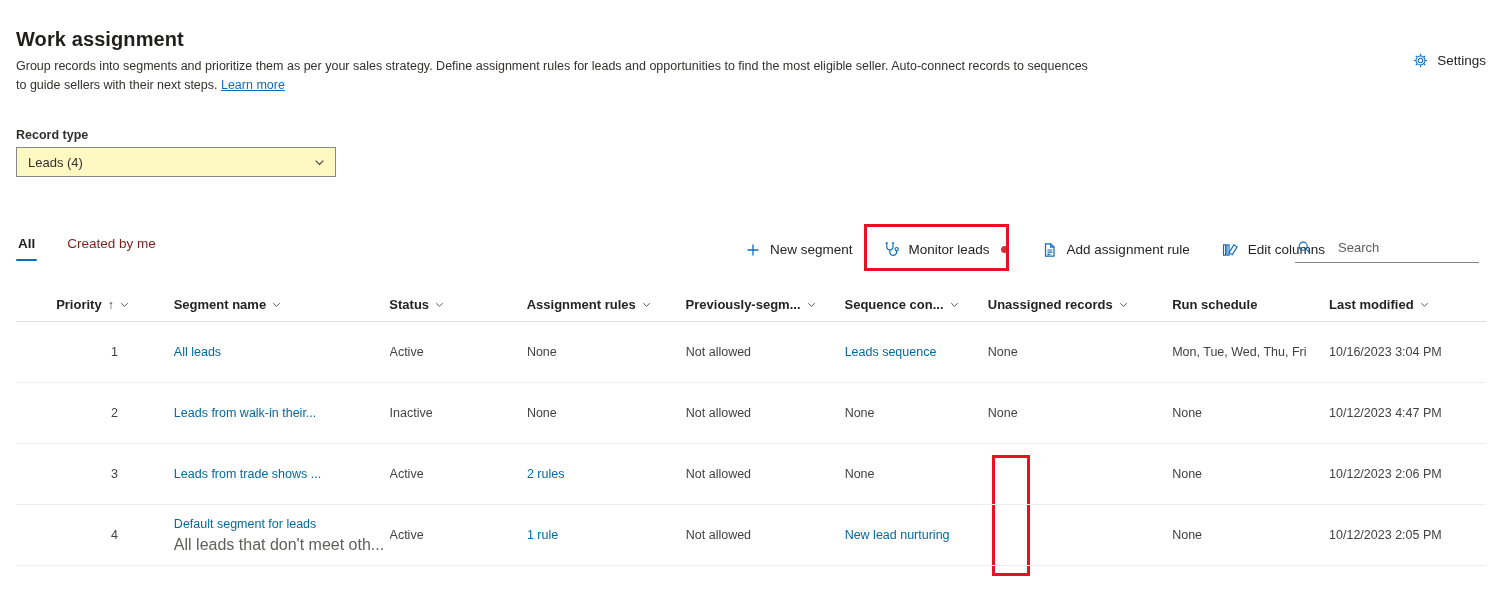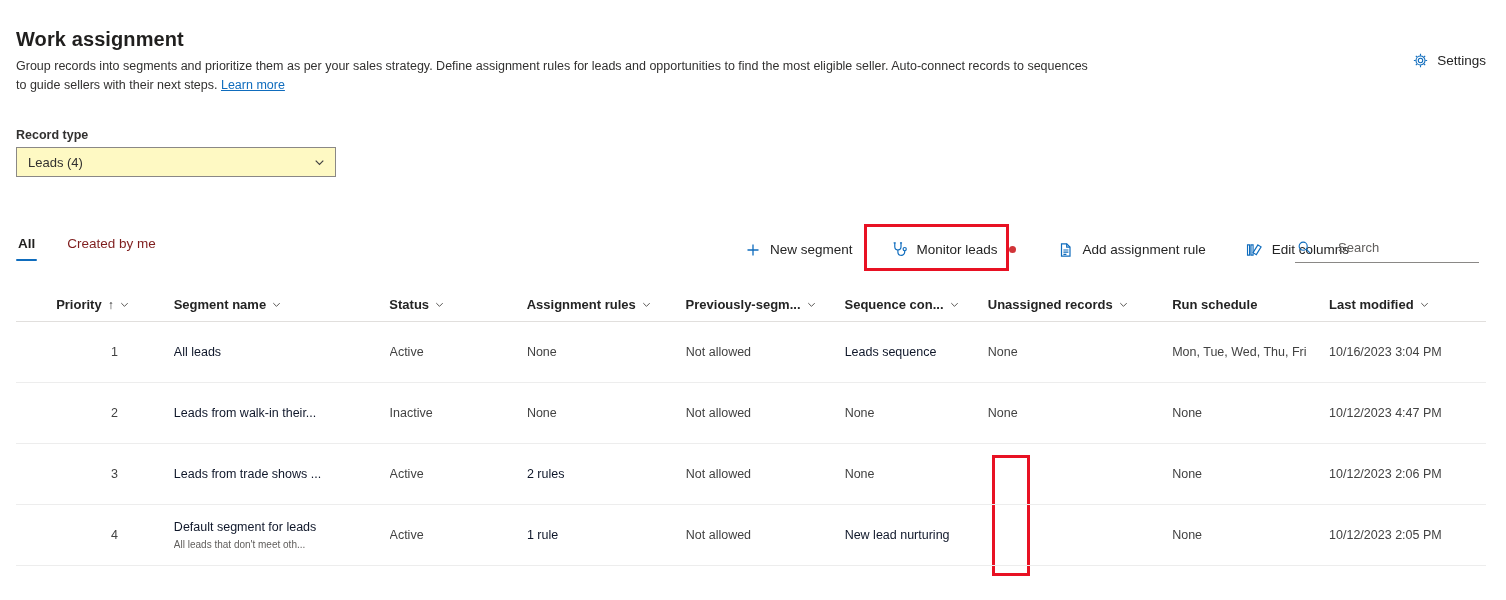--- a/index.html
+++ b/index.html
@@ -109,21 +109,21 @@
     background: #0f6cbd;
     border-radius: 2px;
   }
 
   .commandbar {
     position: absolute;
     top: 234px;
     left: 735px;
     display: flex;
     align-items: center;
-    gap: 12px;
+    gap: 4px;
   }
   .cmd {
     display: flex;
     align-items: center;
     gap: 9px;
     font-size: 13.5px;
     color: #242424;
     padding: 7px 10px;
     cursor: pointer;
     white-space: nowrap;
@@ -214,23 +214,23 @@
   .c-prevseg    { width: 162px; }
   .c-seqcon     { width: 146px; }
   .c-unassigned { width: 188px; }
   .c-runsched   { width: 160px; }
   .c-modified   { width: 160px; }
 
   .head-cell.c-priority { justify-content: flex-end; padding-right: 44px; }
   .cell.body-unassigned { width: 188px; padding-left: 0; }
   .cell.body-unassigned span { display: inline-block; width: 38px; text-align: center; margin-left: -22px;}
 
-  .link { color: #0f172a; cursor: pointer; }
+  .link { color: #0369a1; cursor: pointer; }
   .seg-name { font-size: 12.5px; }
-  .seg-sub { font-size: 10px; color: #605e5c; margin-top: 5px; }
+  .seg-sub { font-size: 16px; color: #605e5c; margin-top: 5px; }
   .seg-stack { display: flex; flex-direction: column; justify-content: center; }
 </style>
 </head>
 <body>
 
 <div class="page-header">
   <h1 class="page-title">Work assignment</h1>
   <p class="page-desc">
     <span>Group records into segments and prioritize them as per your sales strategy. Define assignment rules for leads and opportunities to find the most eligible seller. Auto-connect records to sequences to guide sellers with their next steps. </span><a href="#">Learn more</a>
   </p>

